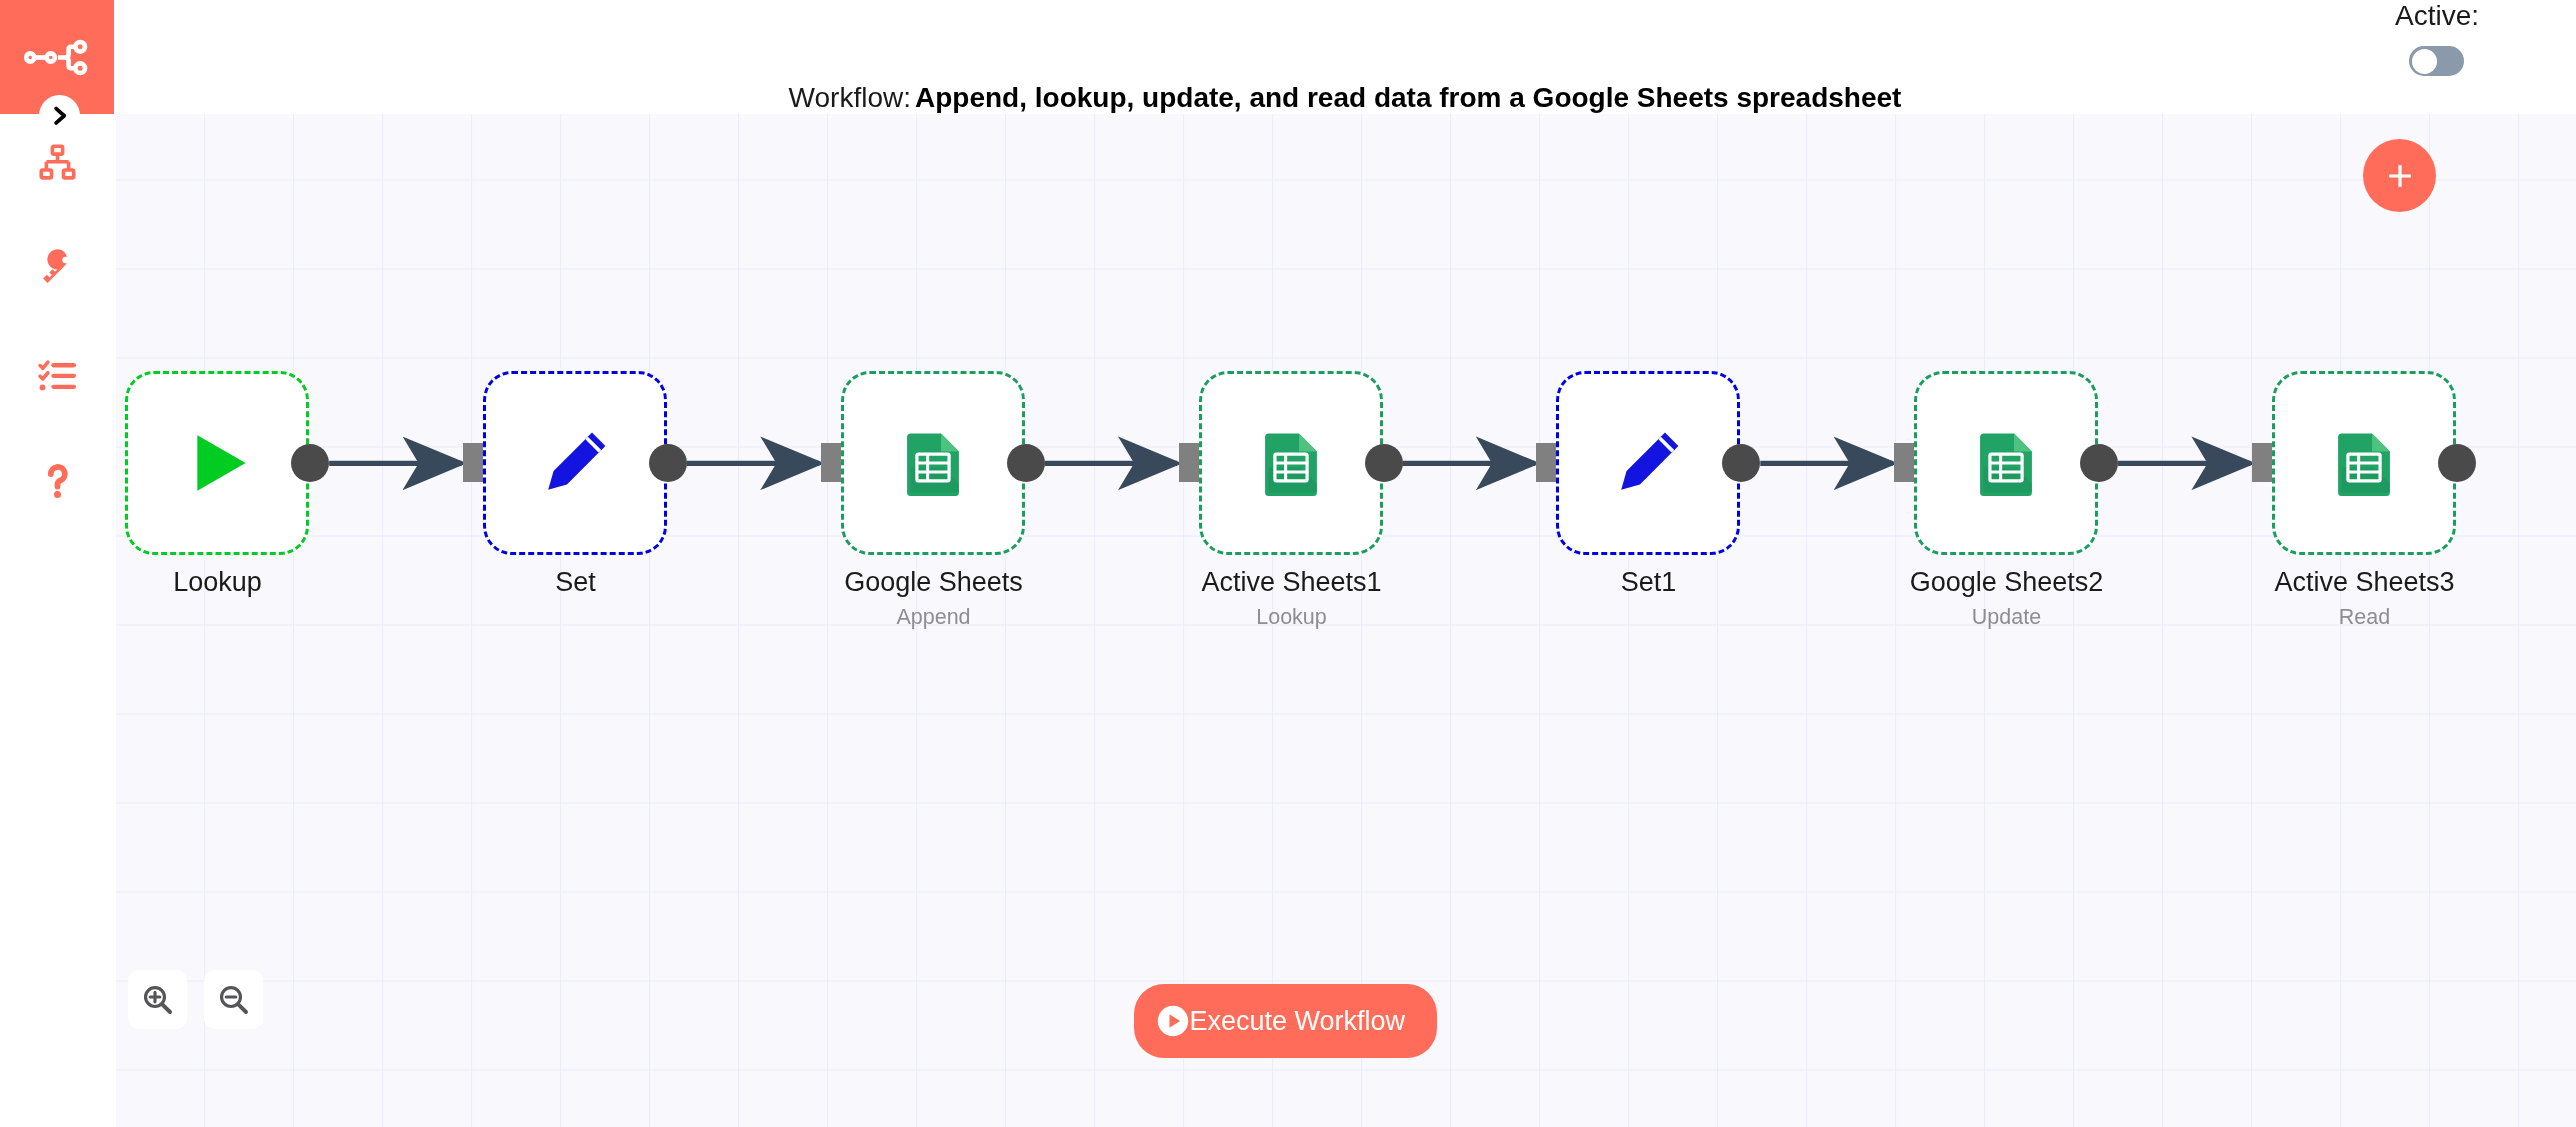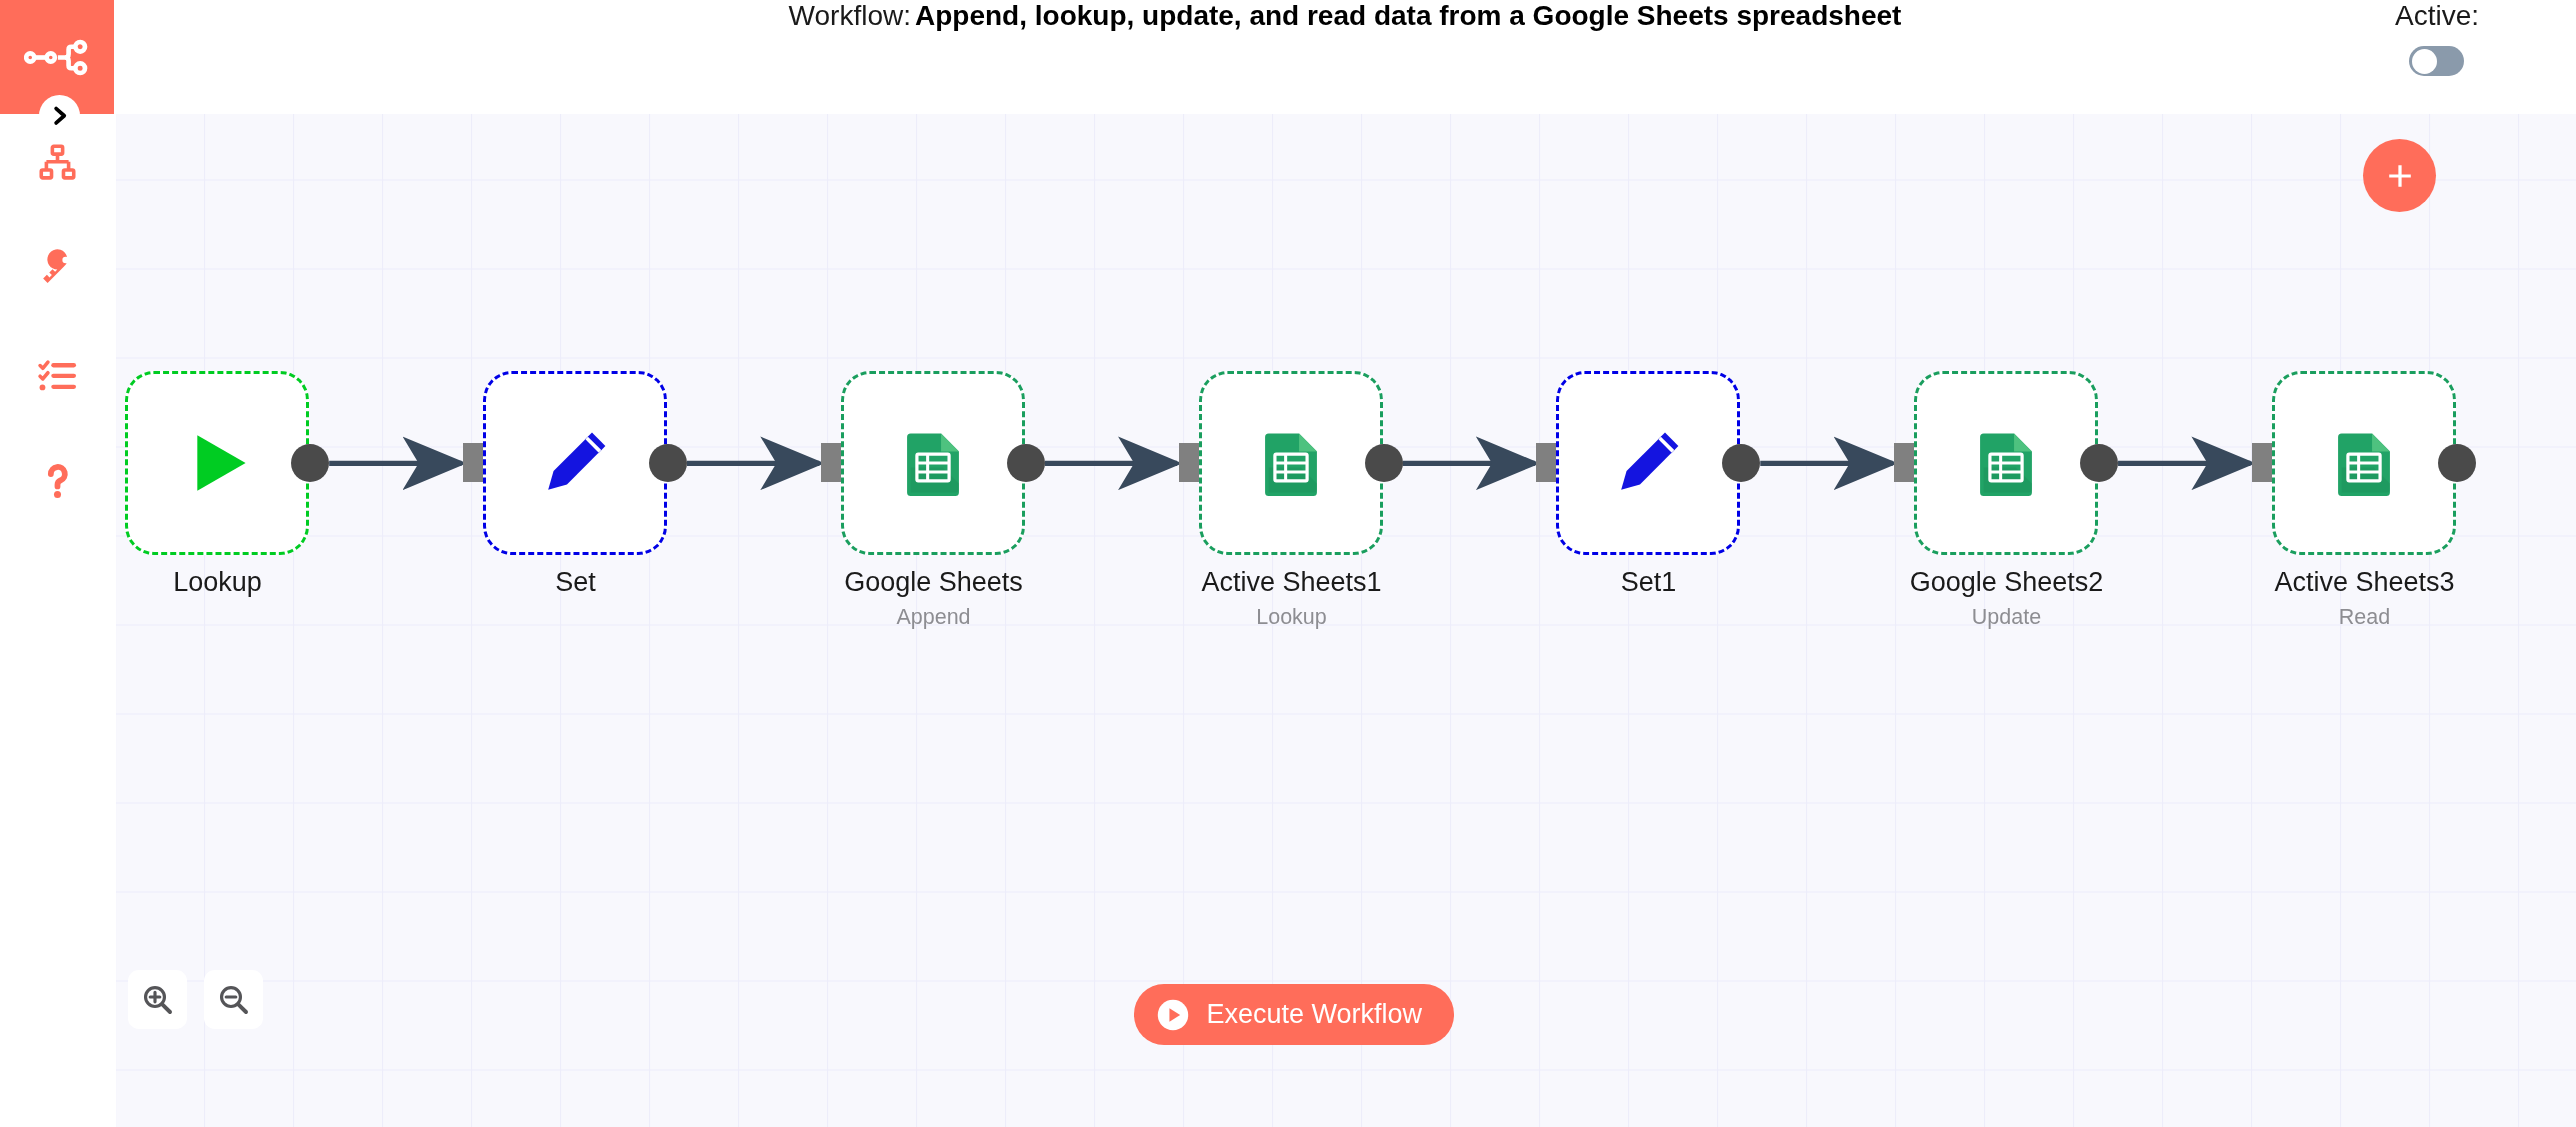--- a/index.html
+++ b/index.html
@@ -39,21 +39,21 @@
   .side-icon svg { display:block; }
 
   
   #header {
     position:absolute; left:114px; top:0;
     width:2462px; height:114px;
     background:#ffffff; z-index:30;
   }
   #wf-title {
     position:absolute; left:0; top:0; width:2462px; height:114px;
-    display:flex; align-items:flex-start; justify-content:center;
+    display:flex; align-items:flex-end; justify-content:center;
     white-space:nowrap;
   }
   #wf-title-prefix {
     font-size:28px; color:#1a1a1a; font-weight:400;
   }
   #wf-title-name {
     font-size:28px; color:#000000; font-weight:700; margin-left:4px;
   }
   #active-wrap {
     position:absolute; right:97px; top:0; height:114px;
@@ -135,23 +135,23 @@
     position:absolute; width:59px; height:59px;
     border-radius:10.7px; background:#ffffff;
     display:flex; align-items:center; justify-content:center;
     cursor:pointer; z-index:25;
   }
   #zoom-in-btn  { left:128px; top:970px; }
   #zoom-out-btn { left:204px; top:970px; }
 
   #execute-btn {
     position:absolute; left:1134px; top:984px;
-    height:61px; padding:0 32px 0 21.5px;
+    height:74px; padding:0 32px 0 21.5px;
     border-radius:30px; background:#ff6d5a;
-    display:flex; align-items:center; gap:17px;
+    display:flex; align-items:center; 
     cursor:pointer; z-index:25;
   }
   #execute-label { font-size:27px; color:#ffffff; white-space:nowrap; }
 </style>
 </head>
 <body>
 
 <div id="app">
 
   <div id="canvas"></div>

